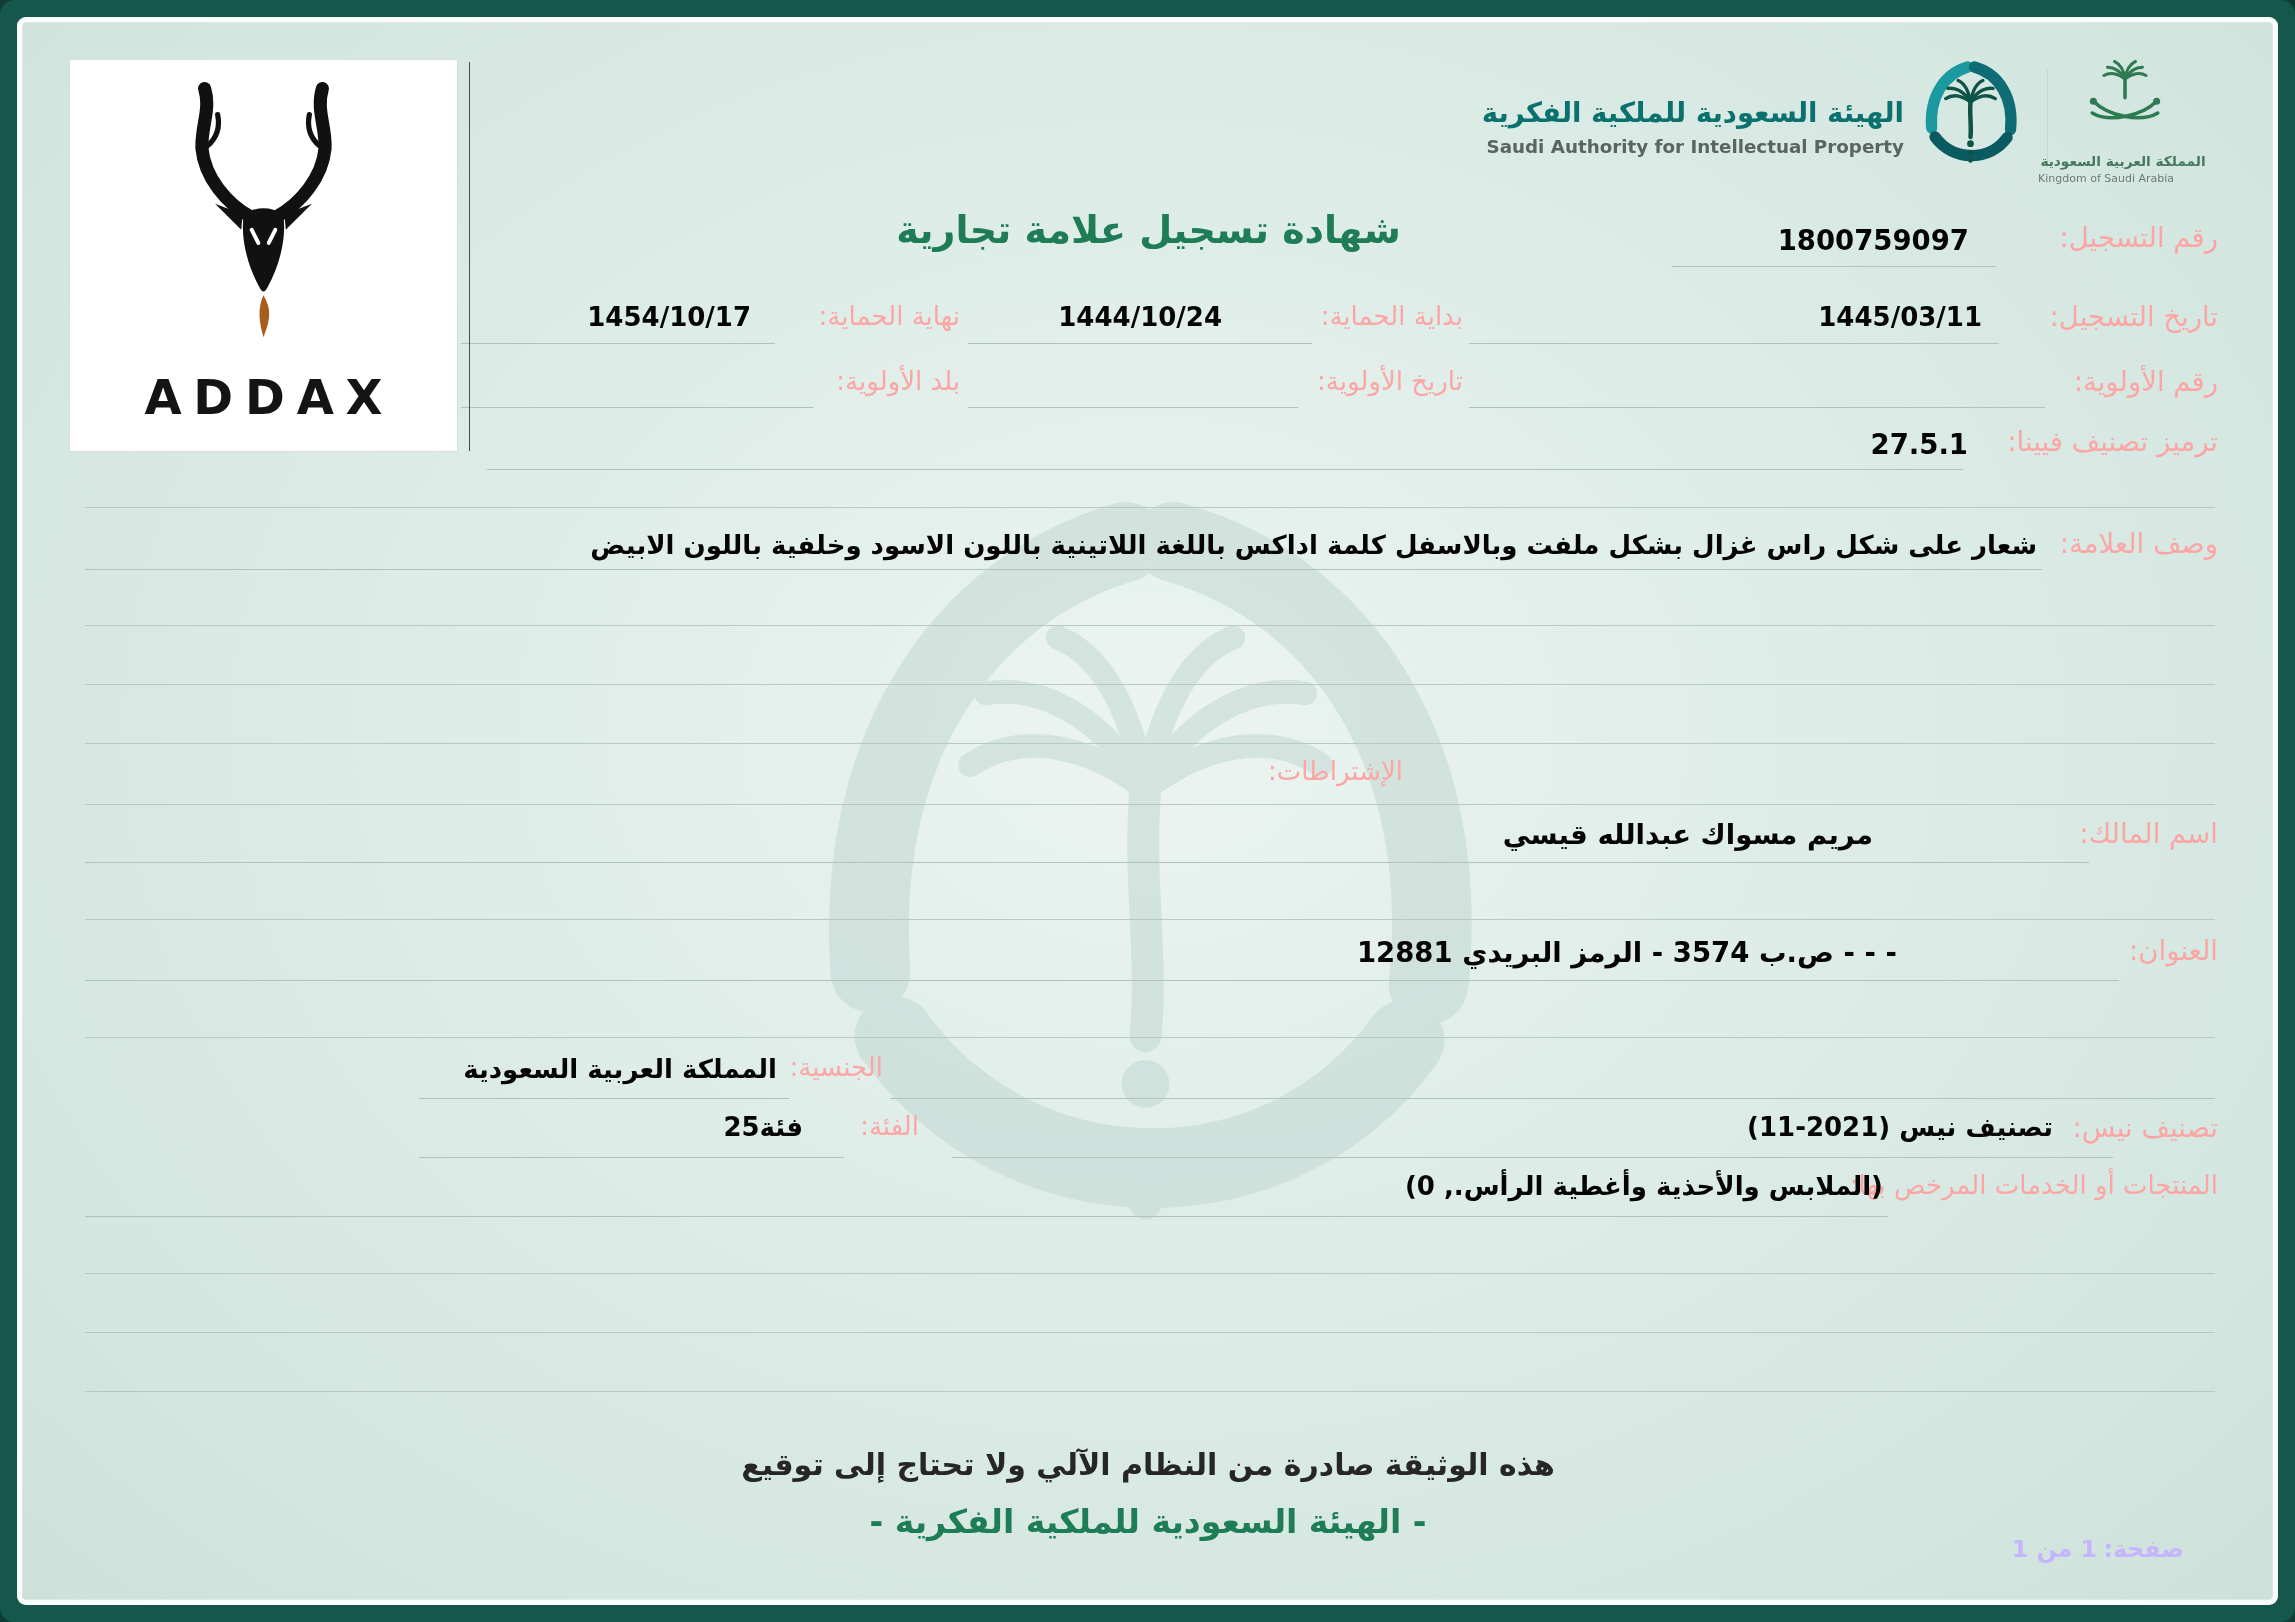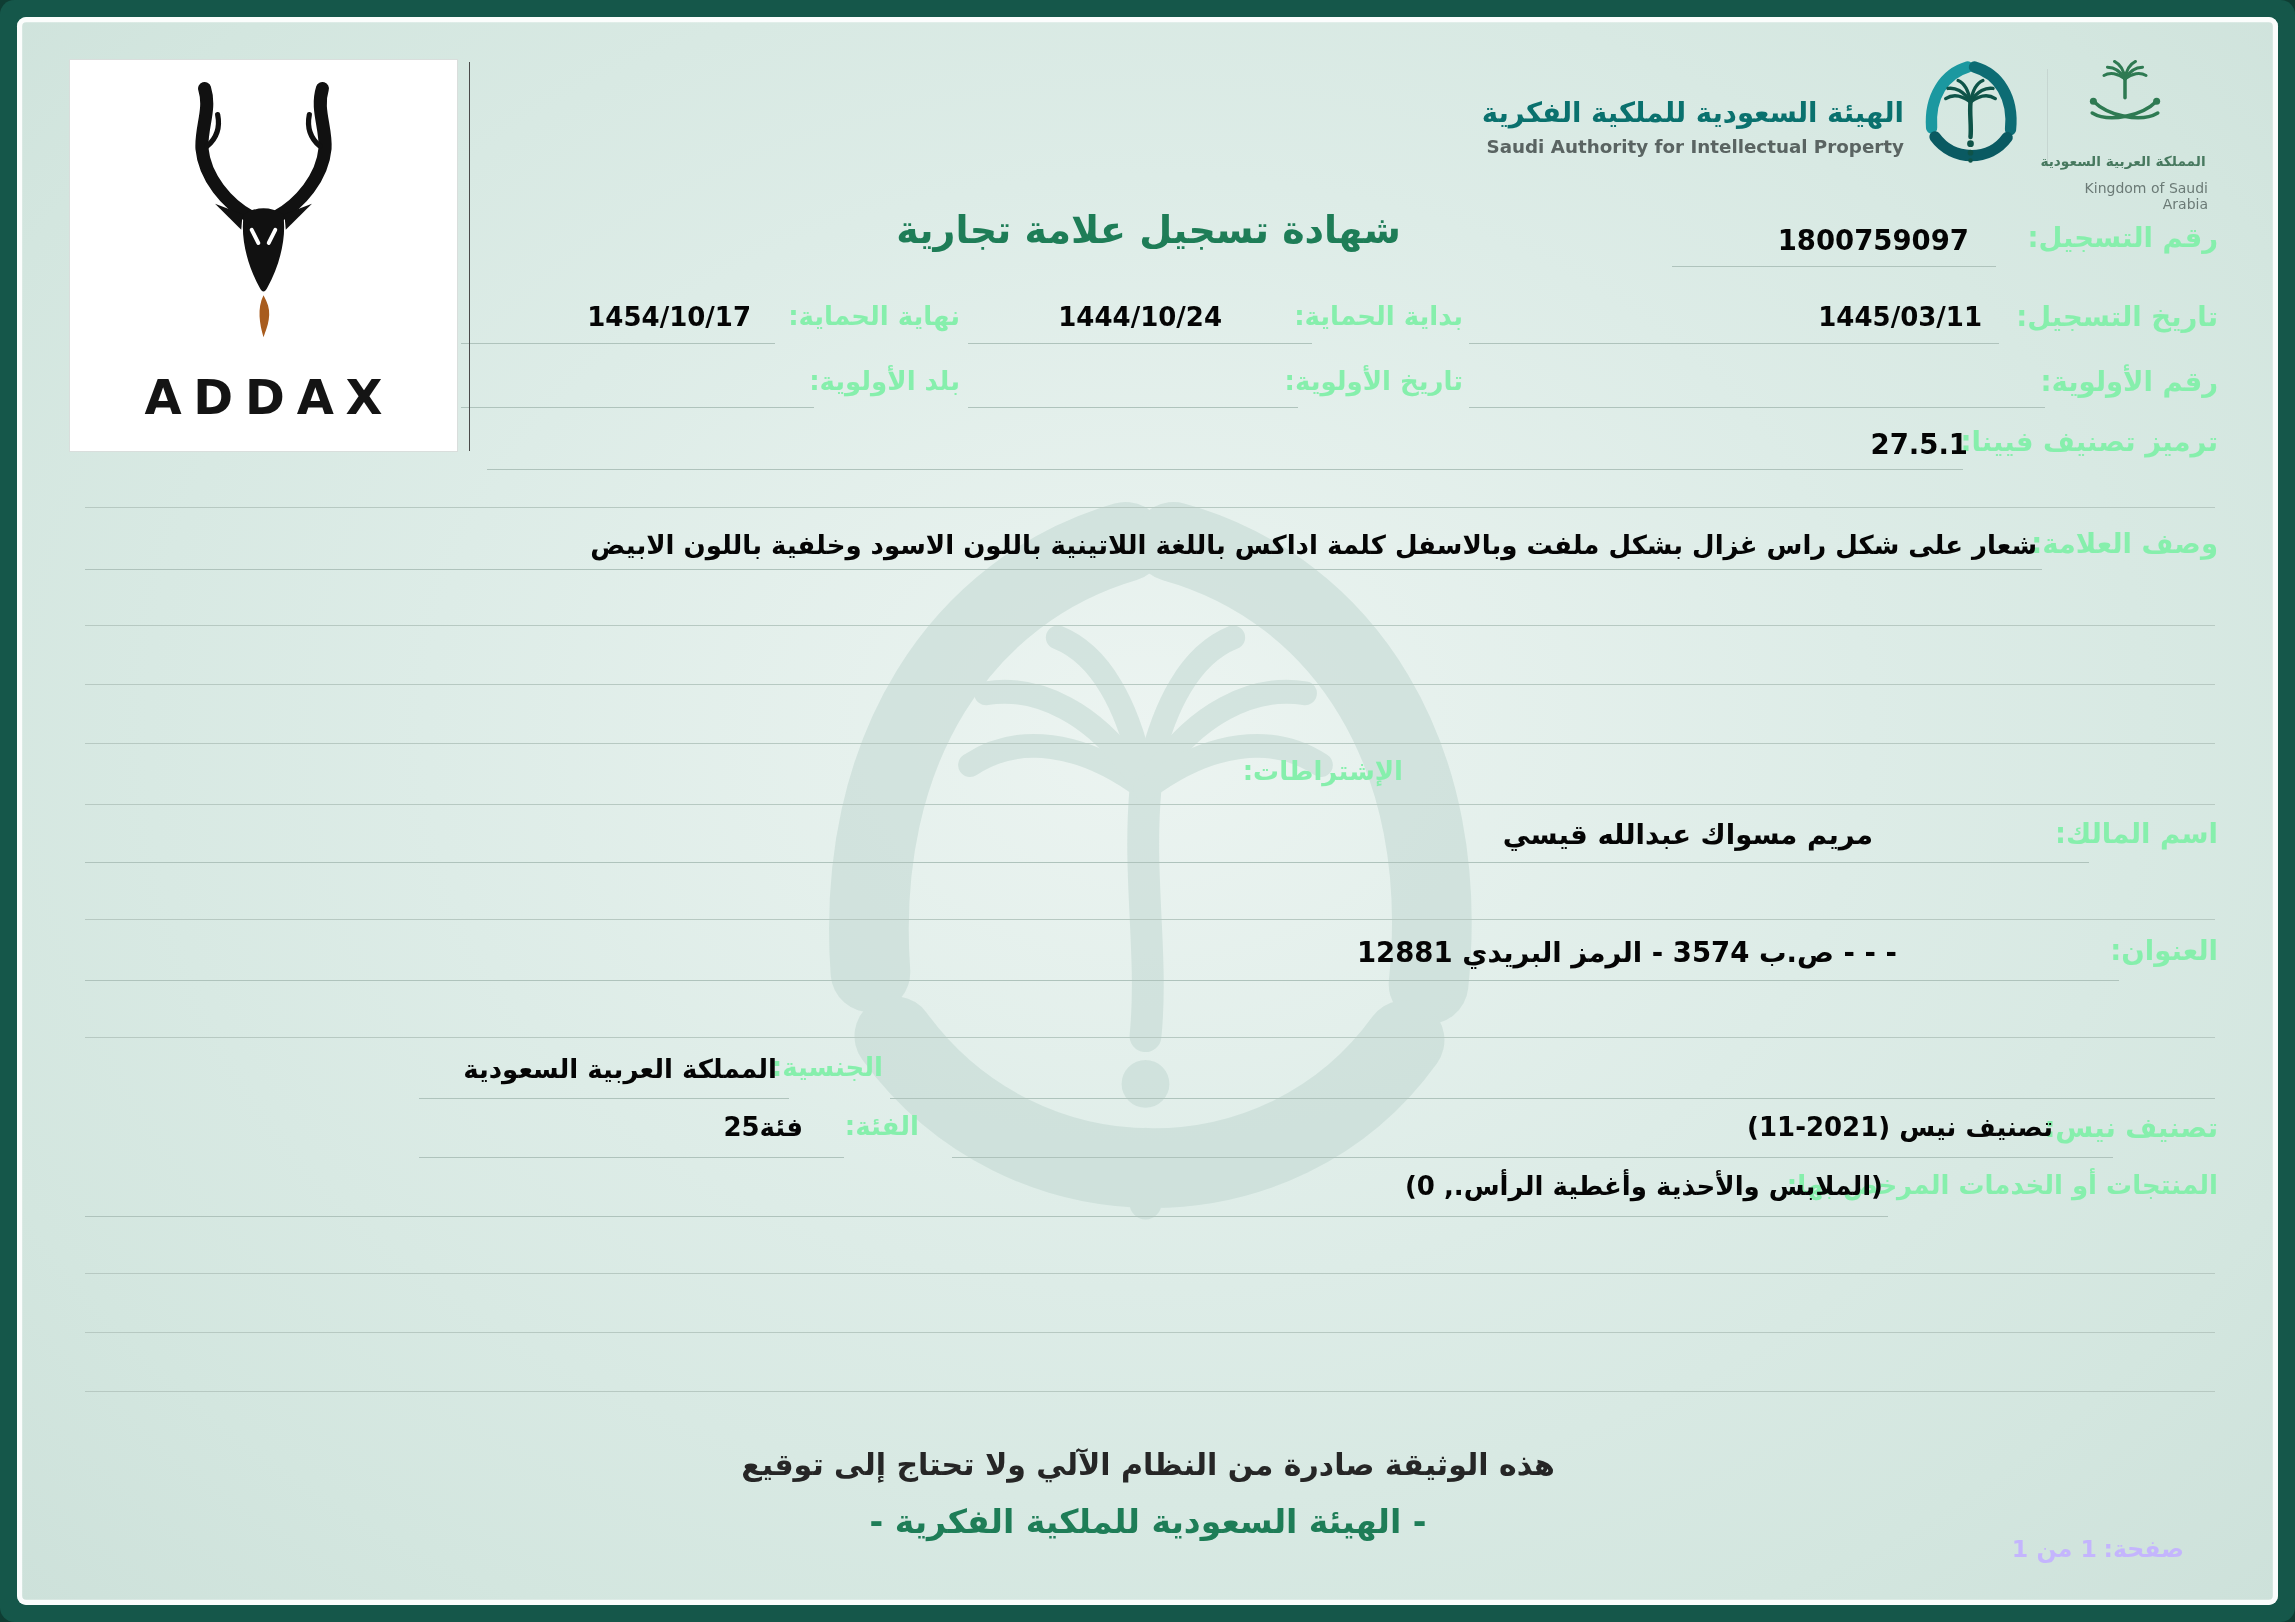--- a/index.html
+++ b/index.html
@@ -8,21 +8,21 @@
   .page {
     position:relative; width:2295px; height:1622px;
     background:#15574a; border-radius:14.4px; overflow:hidden;
   }
   .sheet {
     position:absolute; inset:17px; border-radius:9.2px;
     background: radial-gradient(ellipse at 50% 45%, #ecf4f1 0%, #ddecE7 45%, #d3e6df 80%, #cde1da 100%);
     box-shadow: inset 0 0 0 5.2px rgba(255,255,255,.9);
   }
   .abs { position:absolute; }
-  .lbl { position:absolute; direction:rtl; white-space:nowrap; font-weight:700; font-size:27.5px; color:#86efac; z-index:3; }
+  .lbl { position:absolute; direction:rtl; white-space:nowrap; font-weight:400; font-size:27.5px; color:#fca5a5; z-index:3; }
   .lbl.sm { font-size:26px; }
   .val { position:absolute; direction:rtl; white-space:nowrap; font-weight:700; font-size:26px; color:#050505; z-index:3; }
   .fline { position:absolute; border-top:1.3px solid #afc3bc; z-index:2; }
   .rule  { position:absolute; left:85px; width:2130px; border-top:1.3px solid #b7c9c2; z-index:2; }
   .logo-box {
     position:absolute; left:69px; top:59px; width:389px; height:393px;
     background:#ffffff; border:0.7px solid #d9dedc; z-index:3;
   }
   .brand-word {
     position:absolute; bottom:26px; left:0; width:100%;
@@ -30,22 +30,22 @@
     padding-left:11.8px; color:#141414;margin-top:20px;
   }
   .logo-divider { position:absolute; left:469px; top:62px; width:1.3px; height:389px; background:#4a4a4a; z-index:3; }
   .saip-ar { position:absolute; left:1472px; top:96px; width:432px; text-align:right; direction:rtl;
              font-size:27.5px; font-weight:700; color:#0a716e; z-index:3; }
   .saip-en { position:absolute; left:1472px; top:136px; width:432px; text-align:right;
              font-size:18.3px; font-weight:700; color:#5a6462; z-index:3; }
   .hdr-divider { position:absolute; left:2047px; top:69px; width:1.3px; height:98px; background:#c6d6d1; z-index:3; }
   .ksa-ar { position:absolute; left:2038px; top:153px; width:170px; text-align:center; direction:rtl;
             font-size:13.7px; font-weight:700; color:#47795f; z-index:3; }
-  .ksa-en { position:absolute; left:2038px; top:180px; width:170px; text-align:right;
-            font-size:14px; color:#6b7a76; z-index:3; }
+  .ksa-en { position:absolute; left:2038px; top:172px; width:170px; text-align:left;
+            font-size:11px; color:#6b7a76; z-index:3; }
   .doc-title { position:absolute; left:818px; top:208px; width:661px; text-align:center; direction:rtl;
                font-size:38px; font-weight:700; color:#1e7d57; z-index:3; }
   .footer-note { position:absolute; left:657px; top:1447px; width:982px; text-align:center; direction:rtl;
                  font-size:30px; font-weight:600; color:#262626; z-index:3; }
   .footer-auth { position:absolute; left:657px; top:1502px; width:982px; text-align:center; direction:rtl;
                  font-size:33px; font-weight:700; color:#1e7d57; z-index:3; }
   .page-num { position:absolute; right:111px; top:1535px; direction:rtl; font-size:23.6px; font-weight:700;
               color:#c4b5fd; z-index:3; }
   .page-num span { margin-left:6.5px; }
   .watermark { position:absolute; left:707px; top:478px; width:877px; height:877px; opacity:.55; z-index:1; }

